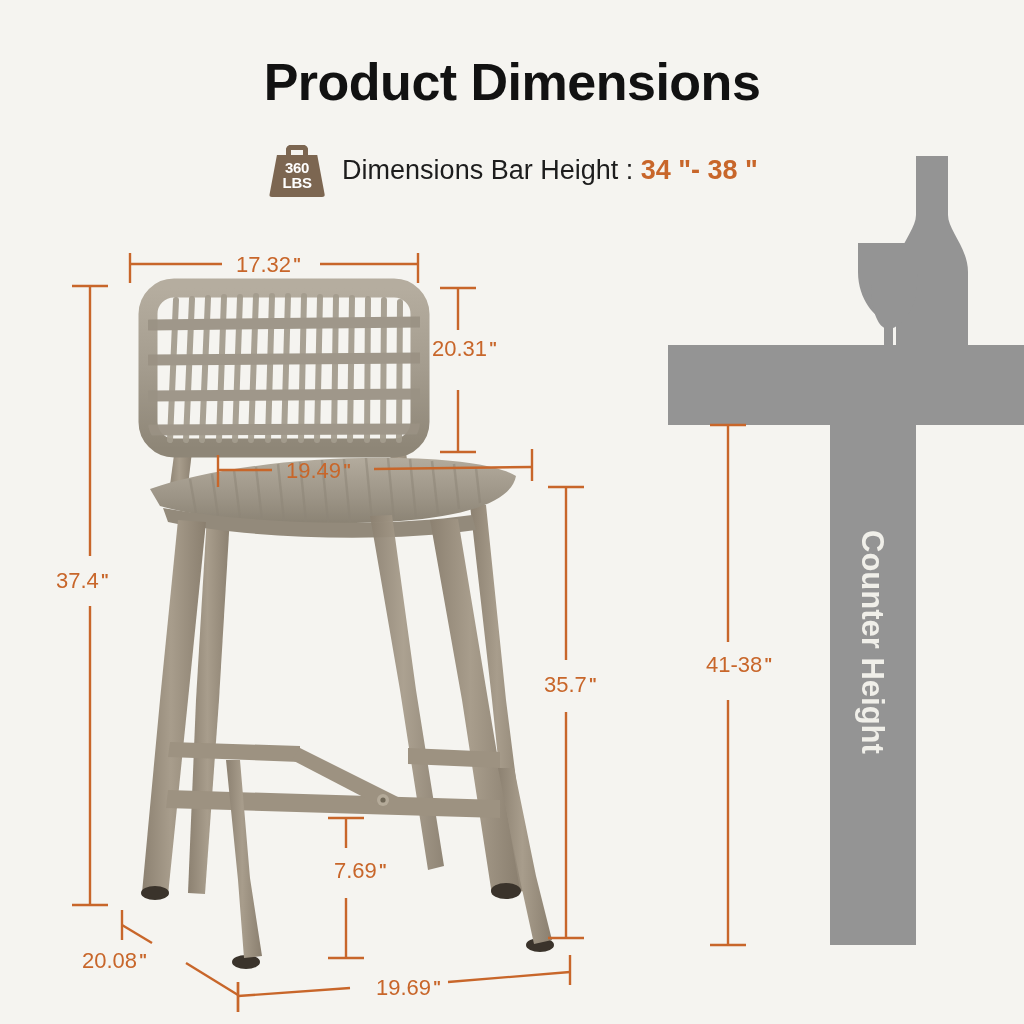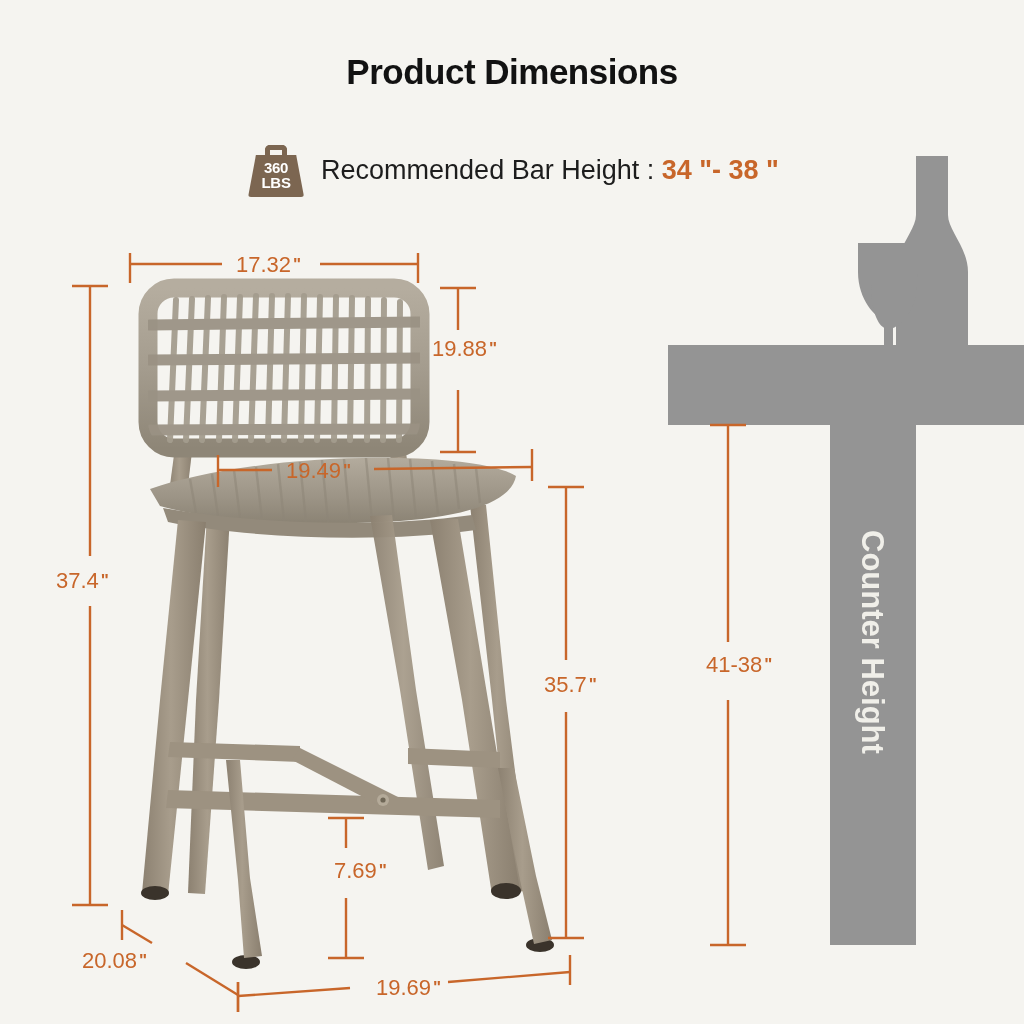--- a/index.html
+++ b/index.html
@@ -7,21 +7,21 @@
     width:1024px;height:1024px;
     background:#f5f4f0;
     font-family:"Liberation Sans",sans-serif;
     overflow:hidden;position:relative;
   }
   #stage{position:absolute;inset:0;}
 
   .ttl{
     position:absolute;left:0;right:0;top:52px;
     text-align:center;
-    font-size:35px;font-weight:700;color:#121212;
+    font-size:52px;font-weight:700;color:#121212;
     letter-spacing:-0.5px;
   }
 
   .subrow{
     position:absolute;left:0;right:0;top:143px;
     display:flex;align-items:center;justify-content:center;gap:14px;
   }
   .wicon{position:relative;width:62px;height:54px;}
   .wbody{
     position:absolute;left:3px;top:12px;width:56px;height:42px;
@@ -64,21 +64,21 @@
   <div class="subrow">
     <div class="wicon">
       <div class="whandle"></div>
       <div class="wbody"></div>
       <div class="wtxt">
         <span>360</span>
         <span>LBS</span>
       </div>
     </div>
     <div class="subtxt">
-      <span>Recommended Bar Height :</span>
+      <span>Dimensions Bar Height :</span>
       <span class="val">34 "- 38 "</span>
     </div>
   </div>
 
   <svg width="1024" height="1024" viewBox="0 0 1024 1024">
     <defs>
       <linearGradient id="legG" x1="0" y1="0" x2="1" y2="0">
         <stop offset="0%" stop-color="#8c8171"></stop>
         <stop offset="45%" stop-color="#a89d8c"></stop>
         <stop offset="100%" stop-color="#8a7f6f"></stop>
@@ -236,21 +236,21 @@
       <line x1="728" y1="425" x2="728" y2="642"></line>
       <line x1="728" y1="700" x2="728" y2="945"></line>
     </g>
   </svg>
 
   <div class="ch" style="left:236px;top:252px;">
     <span>17.32</span><span class="q">"</span>
   </div>
 
   <div class="ch" style="left:432px;top:336px;">
-    <span>19.88</span><span class="q">"</span>
+    <span>20.31</span><span class="q">"</span>
   </div>
 
   <div class="ch" style="left:286px;top:458px;">
     <span>19.49</span><span class="q">"</span>
   </div>
 
   <div class="ch" style="left:56px;top:568px;">
     <span>37.4</span><span class="q">"</span>
   </div>
 

